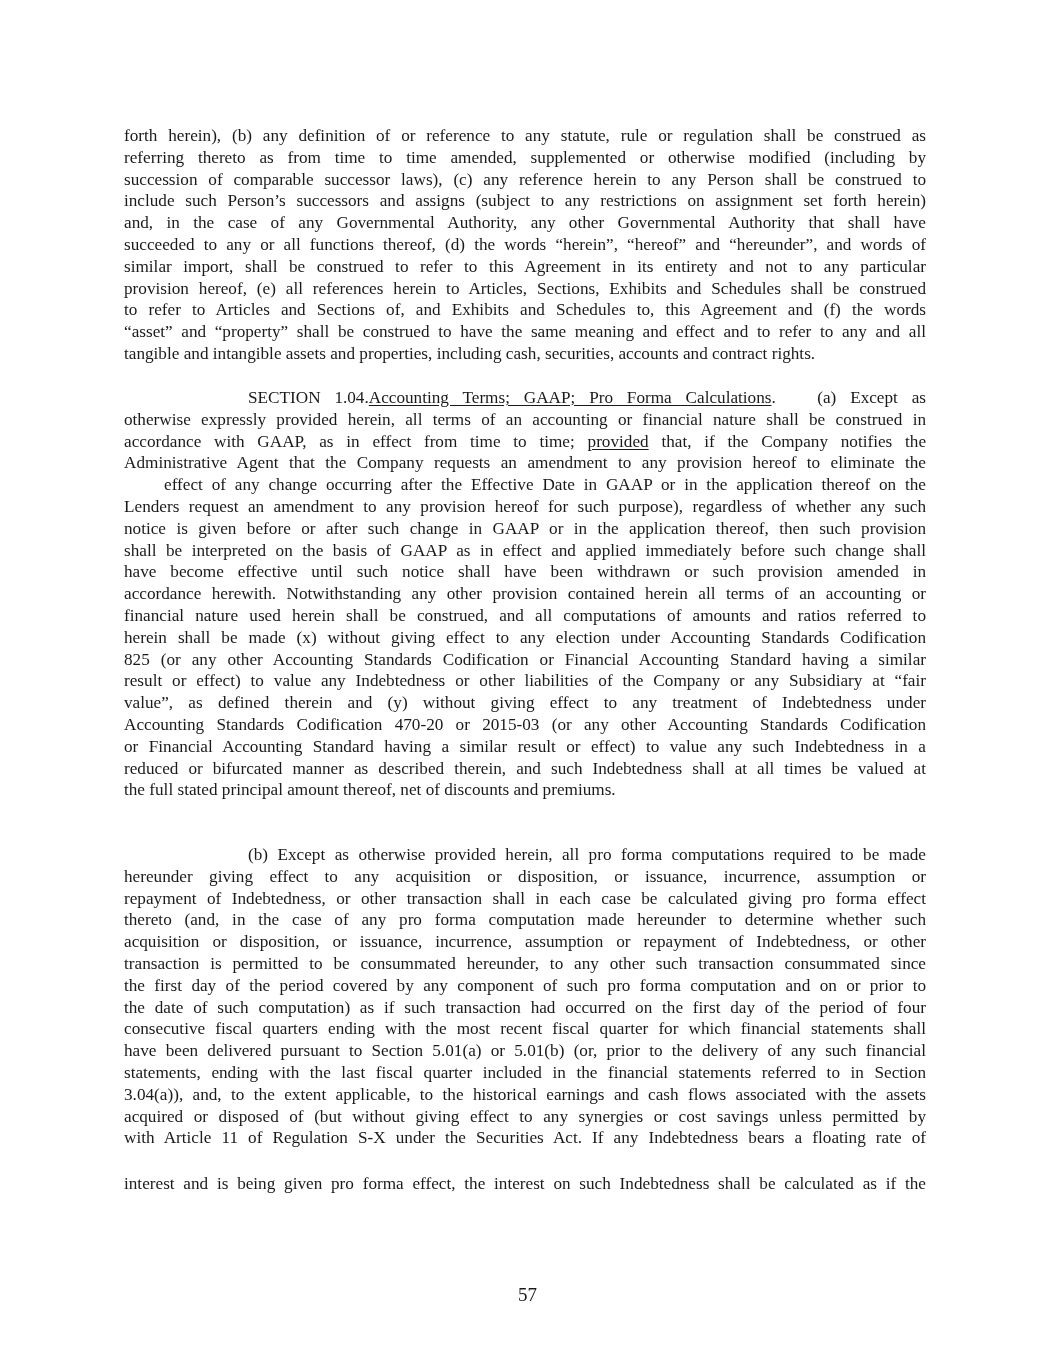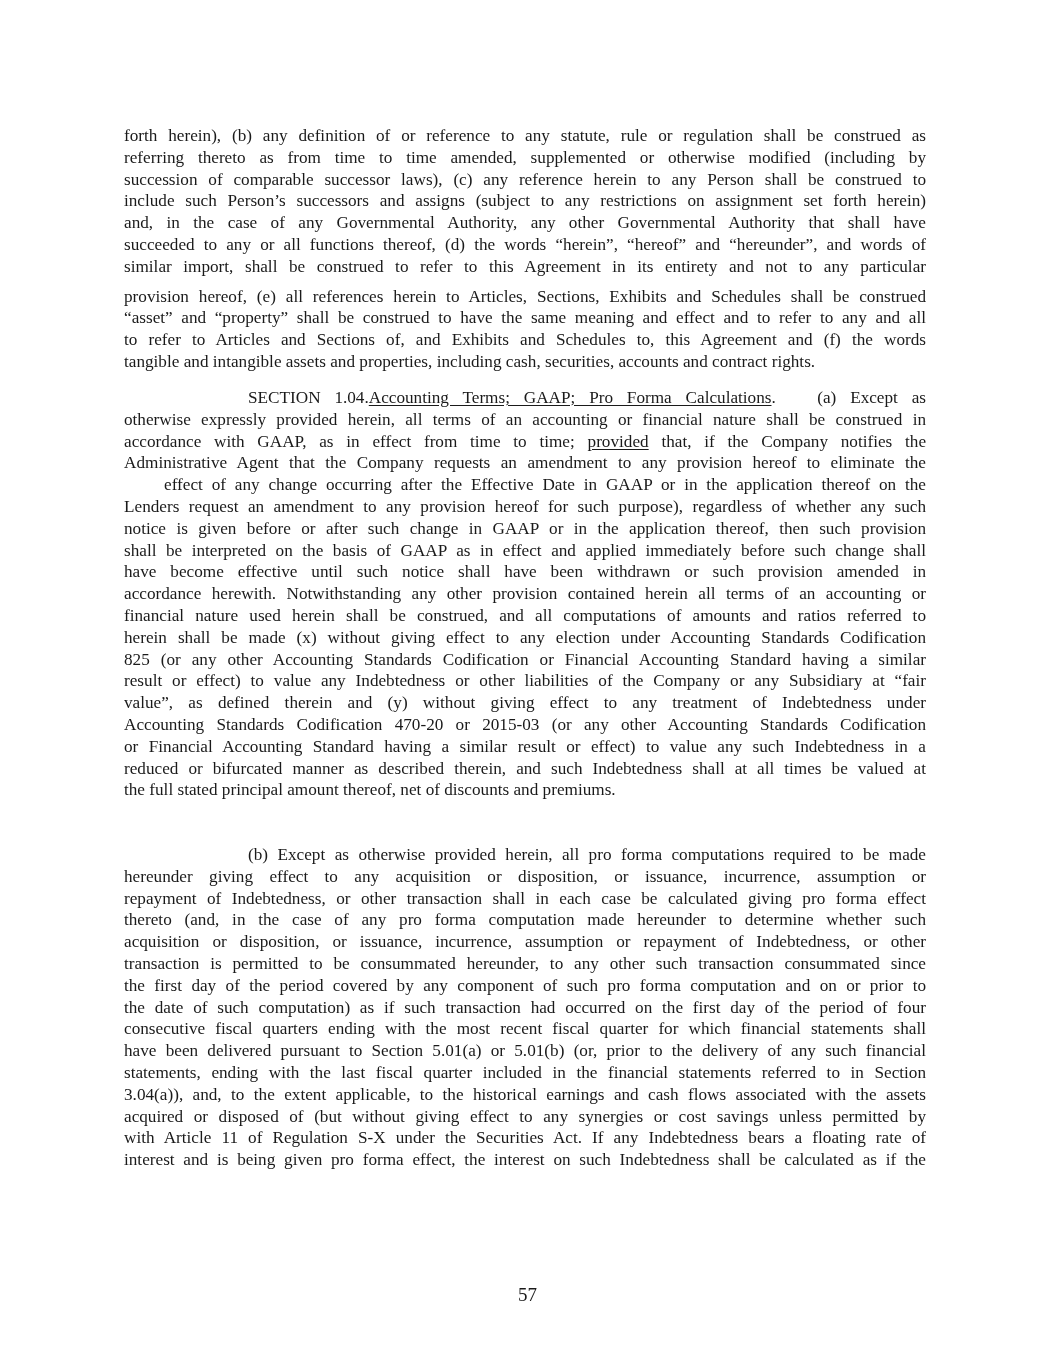--- a/index.html
+++ b/index.html
@@ -46,23 +46,23 @@
 <div class="page">
 
   <div class="text-block" id="p1">
     <span class="line" style="white-space: nowrap; display: block;">forth herein), (b) any definition of or reference to any statute, rule or regulation shall be construed as</span>
     <span class="line" style="white-space: nowrap; display: block;">referring thereto as from time to time amended, supplemented or otherwise modified (including by</span>
     <span class="line" style="white-space: nowrap; display: block;">succession of comparable successor laws), (c) any reference herein to any Person shall be construed to</span>
     <span class="line" style="white-space: nowrap; display: block;">include such Person’s successors and assigns (subject to any restrictions on assignment set forth herein)</span>
     <span class="line" style="white-space: nowrap; display: block;">and, in the case of any Governmental Authority, any other Governmental Authority that shall have</span>
     <span class="line" style="white-space: nowrap; display: block;">succeeded to any or all functions thereof, (d) the words “herein”, “hereof” and “hereunder”, and words of</span>
     <span class="line" style="white-space: nowrap; display: block;">similar import, shall be construed to refer to this Agreement in its entirety and not to any particular</span>
-    <span class="line" style="white-space: nowrap; display: block; margin-top: 8px;">provision hereof, (e) all references herein to Articles, Sections, Exhibits and Schedules shall be construed</span>
+    <span class="line" style="white-space: nowrap; display: block;">provision hereof, (e) all references herein to Articles, Sections, Exhibits and Schedules shall be construed</span>
+    <span class="line" style="white-space: nowrap; display: block;">to refer to Articles and Sections of, and Exhibits and Schedules to, this Agreement and (f) the words</span>
     <span class="line" style="white-space: nowrap; display: block;">“asset” and “property” shall be construed to have the same meaning and effect and to refer to any and all</span>
-    <span class="line" style="white-space: nowrap; display: block;">to refer to Articles and Sections of, and Exhibits and Schedules to, this Agreement and (f) the words</span>
     <span class="line last">tangible and intangible assets and properties, including cash, securities, accounts and contract rights.</span>
   </div>
 
   <div class="text-block" id="p2">
     <span class="line indent" style="white-space: nowrap; display: block;"><span>SECTION 1.04.</span><span class="u">Accounting Terms; GAAP; Pro Forma Calculations</span><span>.</span>&nbsp;&nbsp; <span>(a) Except as</span></span>
     <span class="line" style="white-space: nowrap; display: block;">otherwise expressly provided herein, all terms of an accounting or financial nature shall be construed in</span>
     <span class="line" style="white-space: nowrap; display: block;"><span>accordance with GAAP, as in effect from time to time;</span> <span class="u">provided</span> <span>that, if the Company notifies the</span></span>
     <span class="line" style="white-space: nowrap; display: block;">Administrative Agent that the Company requests an amendment to any provision hereof to eliminate the</span>
     <span class="line" style="white-space: nowrap; display: block; margin-left: 40px;">effect of any change occurring after the Effective Date in GAAP or in the application thereof on the</span>
     <span class="line" style="white-space: nowrap; display: block;">Lenders request an amendment to any provision hereof for such purpose), regardless of whether any such</span>
@@ -89,17 +89,17 @@
     <span class="line" style="white-space: nowrap; display: block;">acquisition or disposition, or issuance, incurrence, assumption or repayment of Indebtedness, or other</span>
     <span class="line" style="white-space: nowrap; display: block;">transaction is permitted to be consummated hereunder, to any other such transaction consummated since</span>
     <span class="line" style="white-space: nowrap; display: block;">the first day of the period covered by any component of such pro forma computation and on or prior to</span>
     <span class="line" style="white-space: nowrap; display: block;">the date of such computation) as if such transaction had occurred on the first day of the period of four</span>
     <span class="line" style="white-space: nowrap; display: block;">consecutive fiscal quarters ending with the most recent fiscal quarter for which financial statements shall</span>
     <span class="line" style="white-space: nowrap; display: block;">have been delivered pursuant to Section 5.01(a) or 5.01(b) (or, prior to the delivery of any such financial</span>
     <span class="line" style="white-space: nowrap; display: block;">statements, ending with the last fiscal quarter included in the financial statements referred to in Section</span>
     <span class="line" style="white-space: nowrap; display: block;">3.04(a)), and, to the extent applicable, to the historical earnings and cash flows associated with the assets</span>
     <span class="line" style="white-space: nowrap; display: block;">acquired or disposed of (but without giving effect to any synergies or cost savings unless permitted by</span>
     <span class="line" style="white-space: nowrap; display: block;">with Article 11 of Regulation S-X under the Securities Act. If any Indebtedness bears a floating rate of</span>
-    <span class="line" style="white-space: nowrap; display: block;">interest and is being given pro forma effect, the interest on such Indebtedness shall be calculated as if the</span>
+    <span class="line" style="white-space: nowrap; display: block; margin-top: 24px;">interest and is being given pro forma effect, the interest on such Indebtedness shall be calculated as if the</span>
   </div>
 
   <div class="page-number">57</div>
 </div>
 
 </body></html>

